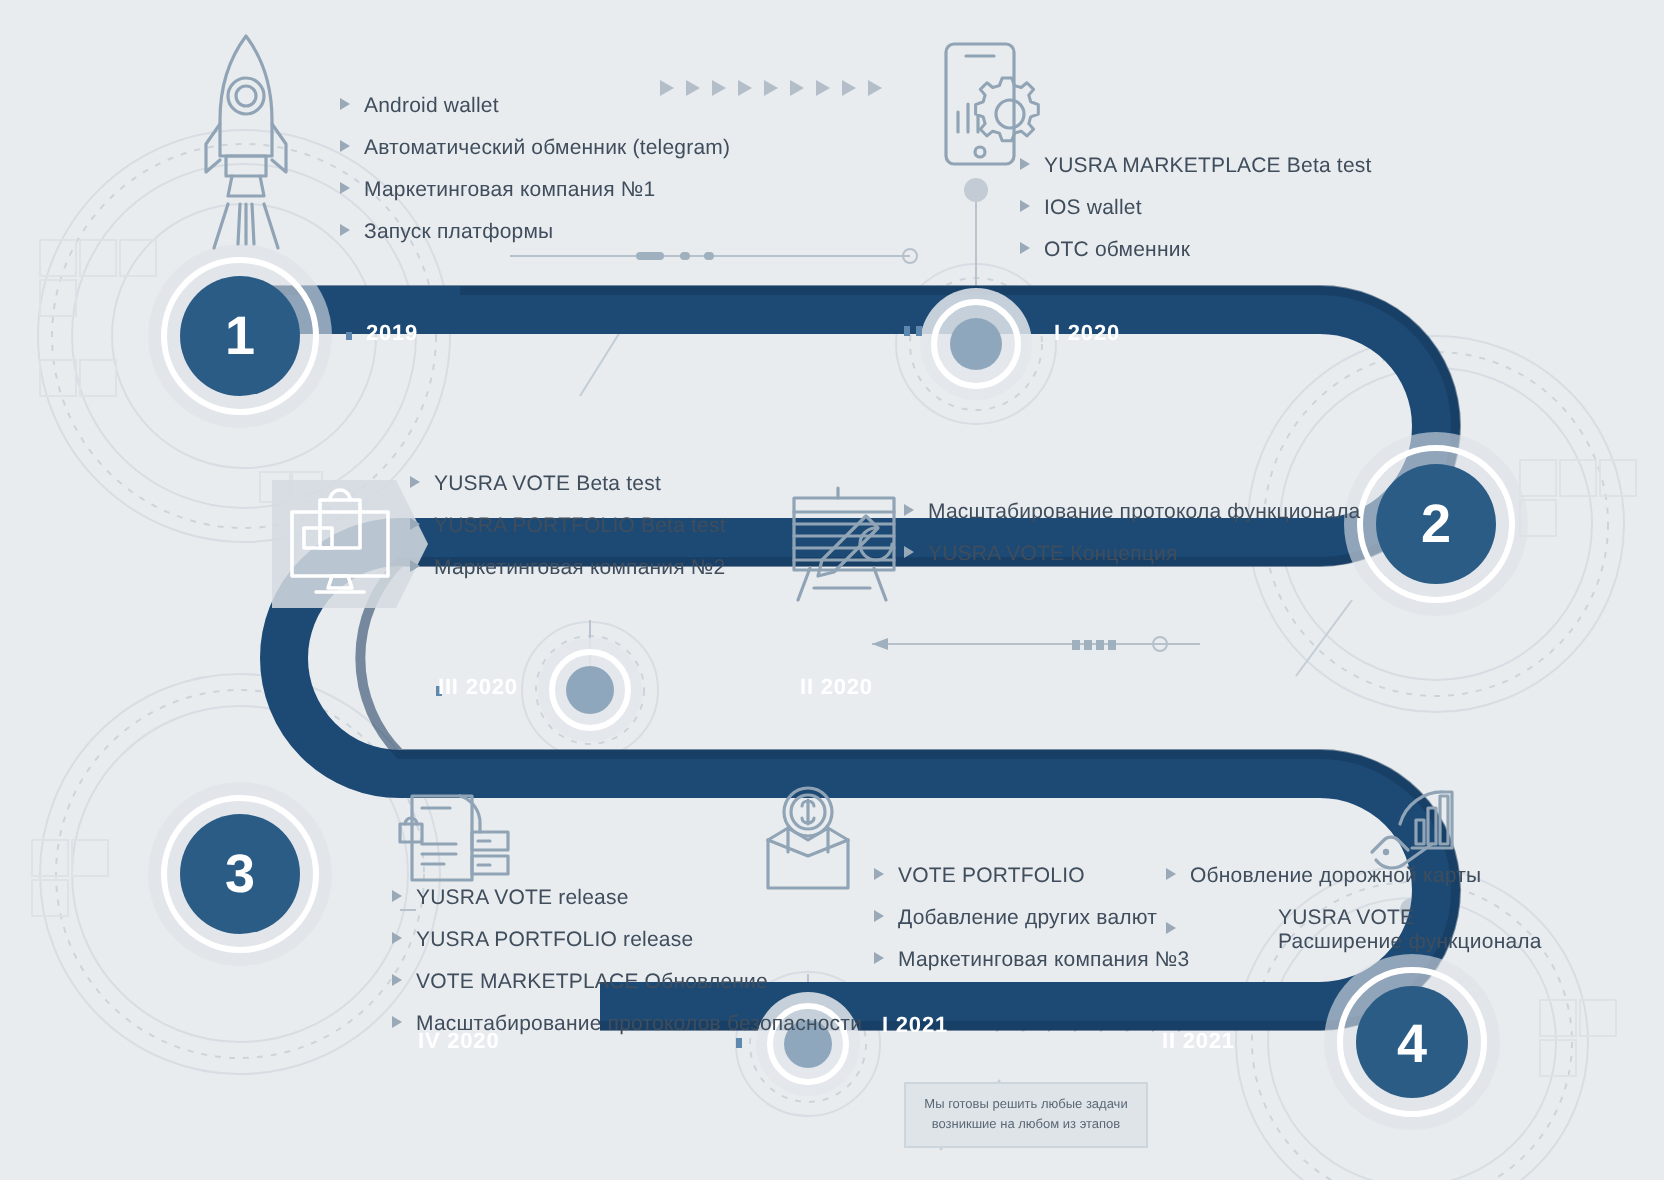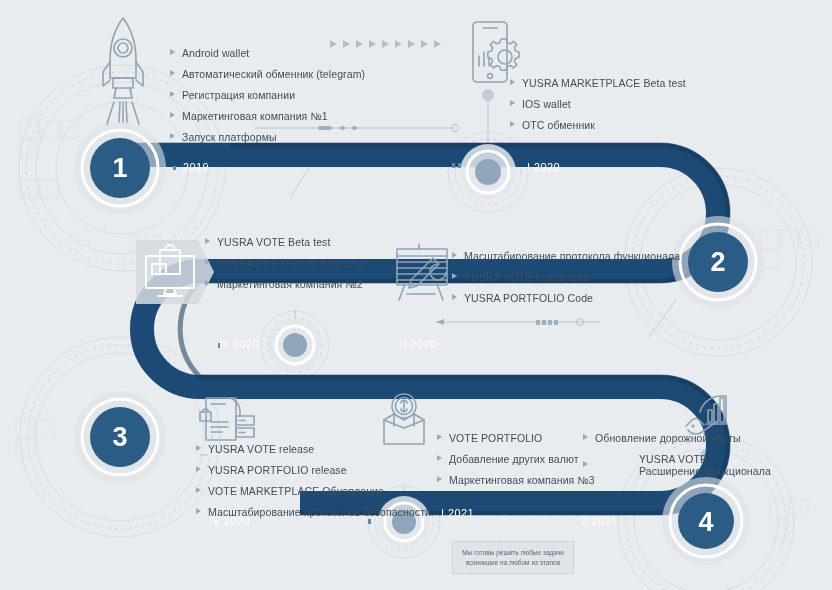--- a/index.html
+++ b/index.html
@@ -26,21 +26,21 @@
     border-left:5px solid #9aa9b8;
     border-top:3.5px solid transparent;
     border-bottom:3.5px solid transparent;
     margin-right:7px;margin-top:2px;
   }
   .li .tx{display:block;}
   .li .tx span{display:block;}
 
   
   .yr{
-    position:absolute;color:#ffffff;font-size:11px;font-weight:normal;
+    position:absolute;color:#ffffff;font-size:11px;font-weight:bold;
     letter-spacing:.4px;white-space:nowrap;
   }
 
   
   .num{
     position:absolute;color:#ffffff;font-size:27px;font-weight:bold;
     width:60px;text-align:center;line-height:60px;
   }
 
   
@@ -331,24 +331,20 @@
     <div class="li">
         <i class="tri"></i>
         <span class="tx">Android wallet</span>
       </div>
     <div class="li">
         <i class="tri"></i>
         <span class="tx">Автоматический обменник (telegram)</span>
       </div>
     <div class="li">
         <i class="tri"></i>
-        <span class="tx">Регистрация компании</span>
-      </div>
-    <div class="li">
-        <i class="tri"></i>
         <span class="tx">Маркетинговая компания №1</span>
       </div>
     <div class="li">
         <i class="tri"></i>
         <span class="tx">Запуск платформы</span>
       </div>
   </div>
 
   <div class="blk" style="left:510px;top:77px;">
     <div class="li">
@@ -366,24 +362,20 @@
   </div>
 
   <div class="blk" style="left:452px;top:250px;">
     <div class="li">
         <i class="tri"></i>
         <span class="tx">Масштабирование протокола функционала</span>
       </div>
     <div class="li">
         <i class="tri"></i>
         <span class="tx">YUSRA VOTE Концепция</span>
-      </div>
-    <div class="li">
-        <i class="tri"></i>
-        <span class="tx">YUSRA PORTFOLIO Code</span>
       </div>
   </div>
 
   <div class="blk" style="left:205px;top:236px;">
     <div class="li">
         <i class="tri"></i>
         <span class="tx">YUSRA VOTE Beta test</span>
       </div>
     <div class="li">
         <i class="tri"></i>

